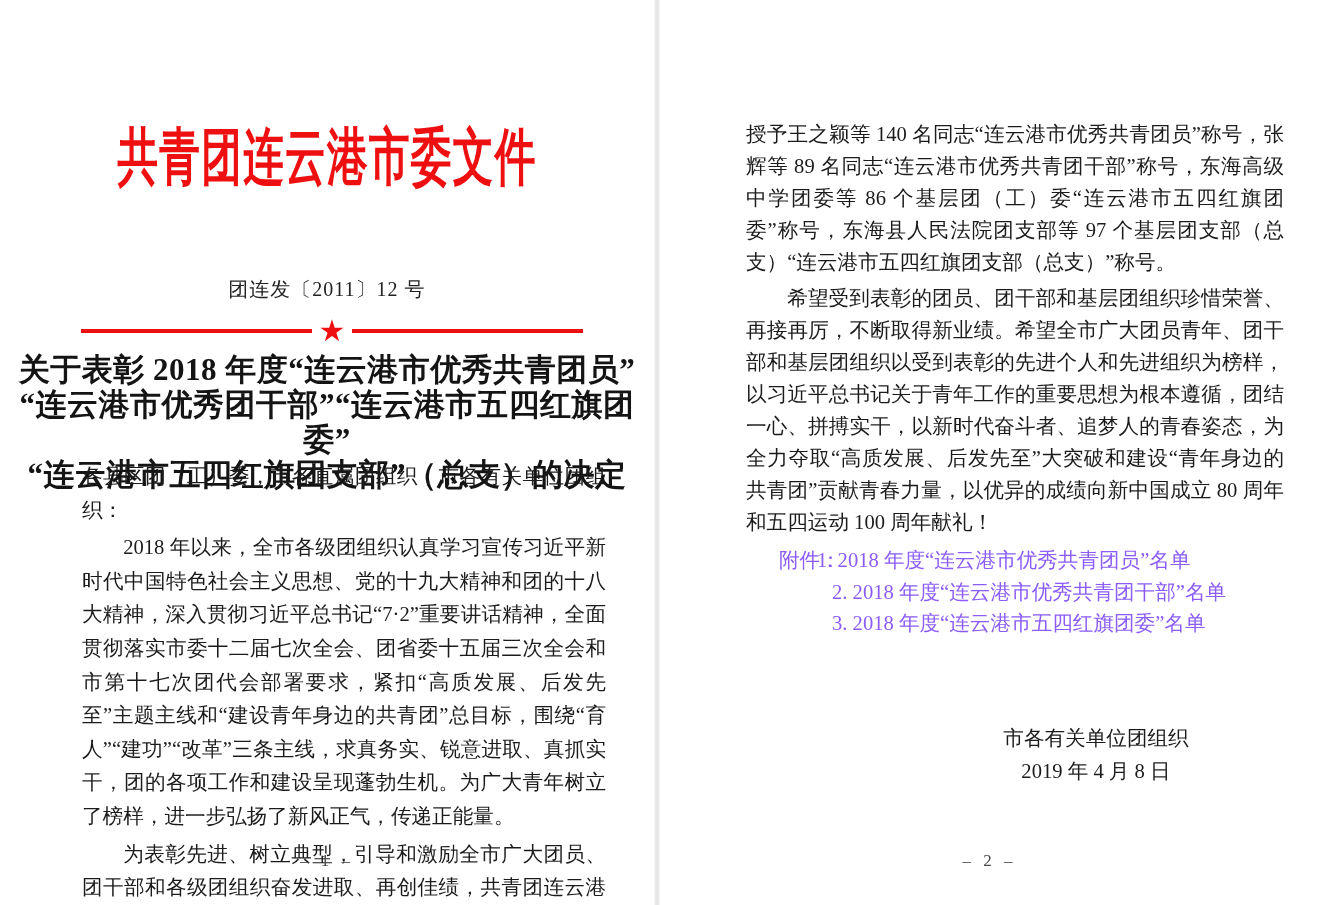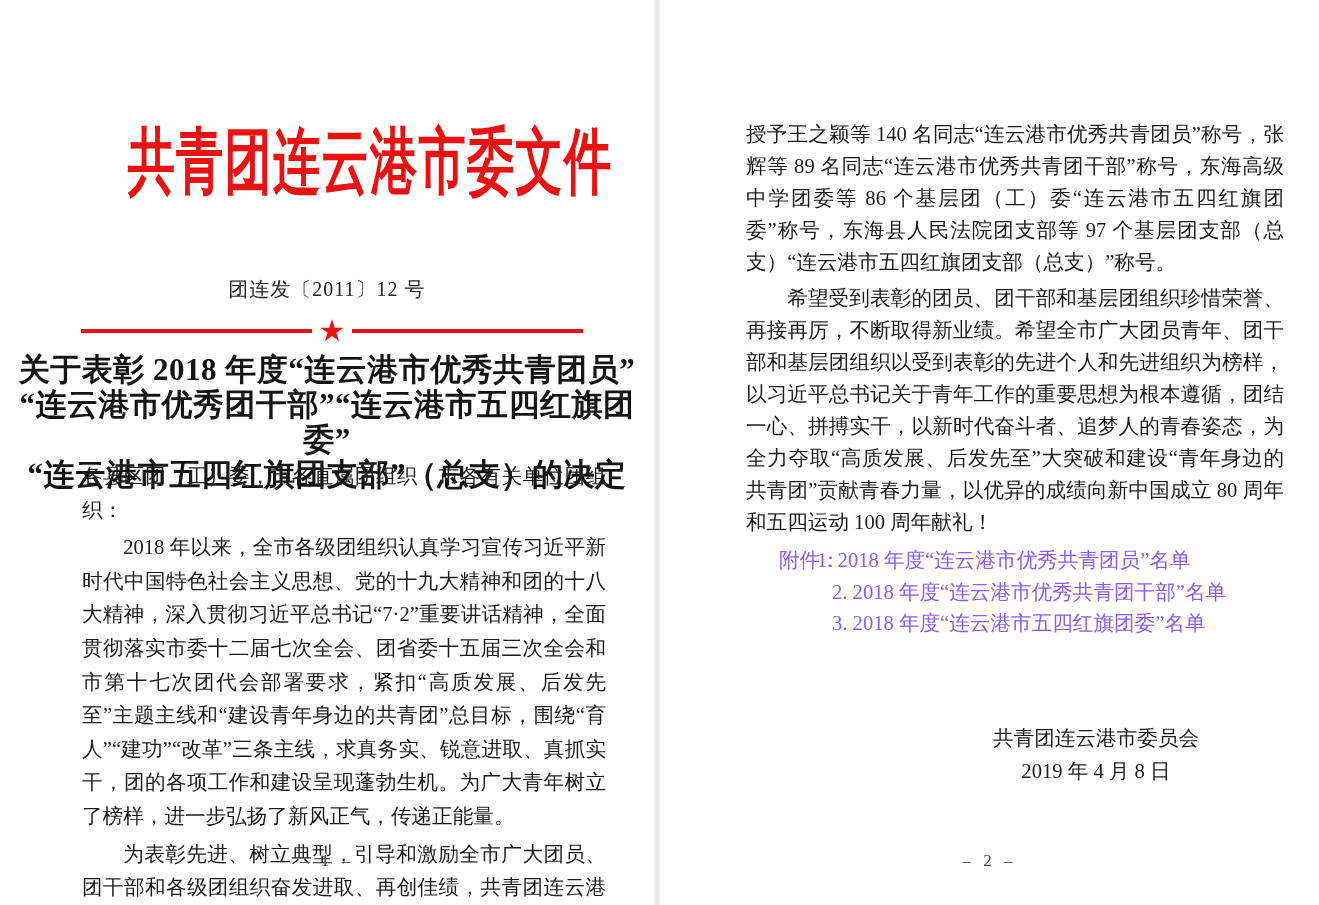--- a/index.html
+++ b/index.html
@@ -16,21 +16,21 @@
 
   .page-divider{
     position:absolute;top:0;left:654px;width:6px;height:905px;
     background:linear-gradient(to right,#f4f4f4,#e2e2e2 50%,#f4f4f4);
   }
 
   
   .red-header{
     position:absolute;top:124px;left:0;width:100%;
     text-align:center;color:var(--red);
-    font-size:72px;line-height:1.08;font-weight:bold;
+    font-size:62px;line-height:1.08;font-weight:bold;
     white-space:nowrap;
   }
   .red-header .squeeze{display:inline-block;transform:scaleX(0.655);letter-spacing:2px;}
 
   .doc-number{
     position:absolute;top:276px;left:0;width:100%;
     text-align:center;font-size:20px;color:#222;letter-spacing:1px;
   }
 
   .red-rule{
@@ -123,20 +123,20 @@
     </div>
 
     <div class="attachments">
       <span class="att-label">附件：</span>
       <div class="att-item first">1. 2018 年度“连云港市优秀共青团员”名单</div>
       <div class="att-item">2. 2018 年度“连云港市优秀共青团干部”名单</div>
       <div class="att-item">3. 2018 年度“连云港市五四红旗团委”名单</div>
     </div>
 
     <div class="signature">
-      <div>共青团连云港市委员会</div>
+      <div>市各有关单位团组织</div>
       <div>2019 年 4 月 8 日</div>
     </div>
 
     <div class="page-number">– 2 –</div>
   </div>
 
 </div>
 
 </body></html>

